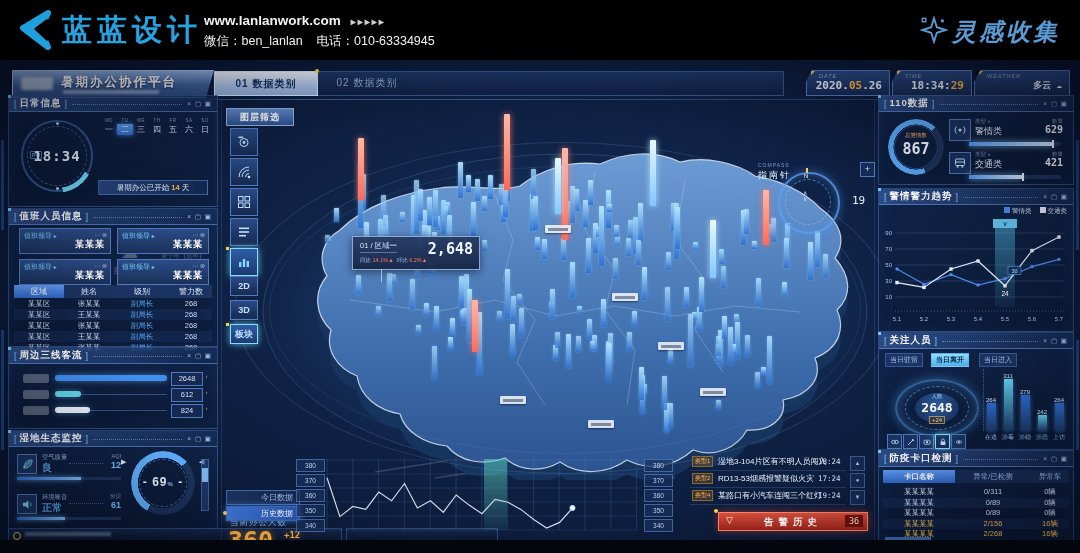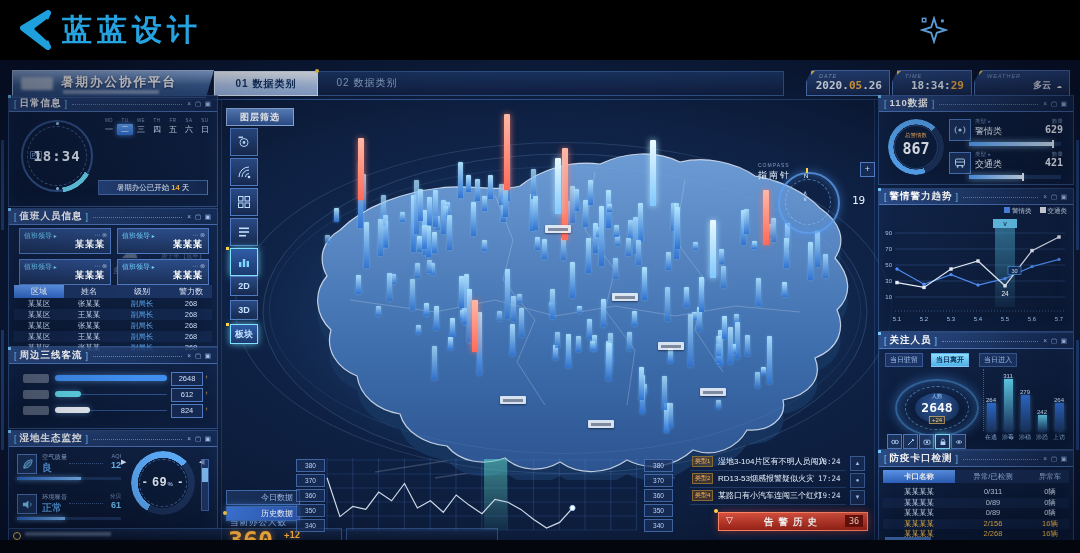--- a/index.html
+++ b/index.html
@@ -230,25 +230,33 @@
 <body>
 
 <div id="page">
 
   <div id="banner">
     <svg class="abs" style="left:14px;top:10px" width="42" height="40" viewBox="0 0 42 40">
       <path d="M34 3 L9 18 L34 37 L26 20 Z" fill="#1ea0dd" stroke="#1ea0dd" stroke-width="6" stroke-linejoin="round"></path>
       <path d="M34 10 L22 19 L34 30" fill="#000" stroke="#000" stroke-width="3" stroke-linejoin="round"></path>
     </svg>
     <div id="logo-text">蓝蓝设计</div>
+    <div class="bn-line1">
+      <span>www.lanlanwork.com</span><span class="arr">▸▸▸▸▸</span>
+    </div>
+    <div class="bn-line2">
+      <span>微信：ben_lanlan</span>&nbsp;&nbsp;&nbsp;
+      <span>电话：010-63334945</span>
+    </div>
     <svg class="abs" style="left:920px;top:16px" width="28" height="28" viewBox="0 0 24 24">
       <path d="M12 2 L14.4 9.6 L22 12 L14.4 14.4 L12 22 L9.6 14.4 L2 12 L9.6 9.6 Z" fill="none" stroke="#5b9bd5" stroke-width="1.6"></path>
       <rect x="2" y="2" width="3" height="3" fill="none" stroke="#5b9bd5" stroke-width="1.2"></rect>
       <rect x="18" y="3" width="2.4" height="2.4" fill="#5b9bd5"></rect>
     </svg>
+    <div class="bn-collect">灵感收集</div>
   </div>
 
   <div id="dash">
 
     <div class="titleplate">
       <div class="blur-chip"></div>
       <div class="ttl">暑期办公协作平台</div>
       <div class="sub"></div>
     </div>
     <div id="tabbar">
@@ -707,20 +715,25 @@
           </div>
           <div class="mapchip" style="left: 333px; top: 320px;">
             <i></i>
           </div>
           <div class="mapchip" style="left: 445px; top: 288px;">
             <i></i>
           </div>
         </div>
     </div>
 
+    <div id="tooltip">
+      <div class="tt1">01 / 区域一</div>
+      <div class="ttv">2,648</div>
+      <div class="tt2"><span>同比</span> <b>14.1%▲</b>&nbsp;&nbsp;<span>环比</span> <b>6.2%▲</b></div>
+    </div>
 
     <div id="compass">
       <div class="cen">COMPASS</div>
       <div class="ccn">指南针</div>
       <div class="cring"></div>
         <div class="cring2"></div>
       <div class="cntick"></div>
       <div class="cn-n">N</div>
       <div class="chev">∧<br>∨</div>
       <div class="cval">19</div>

